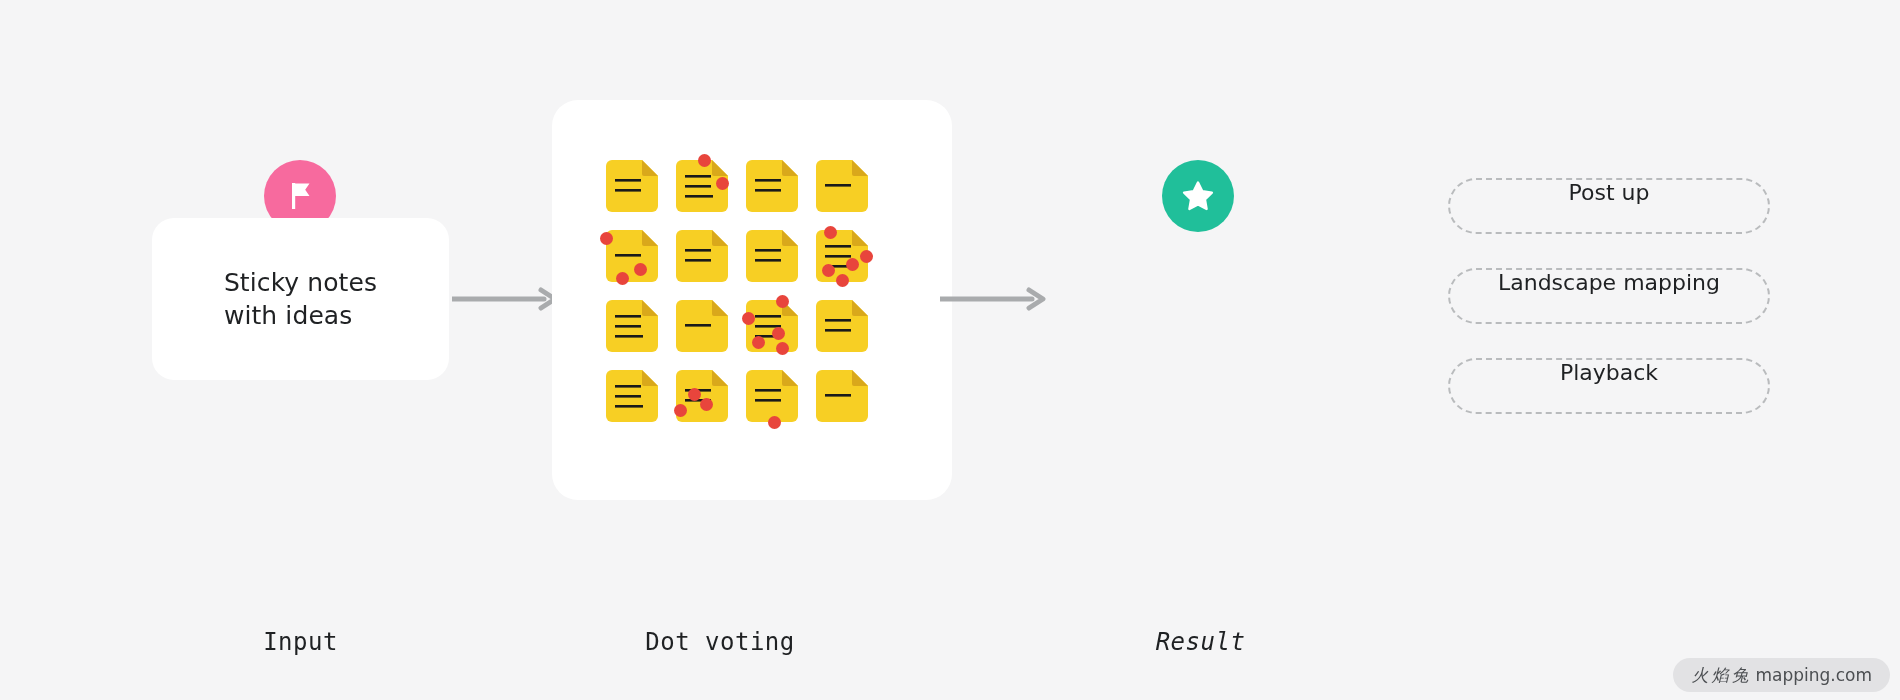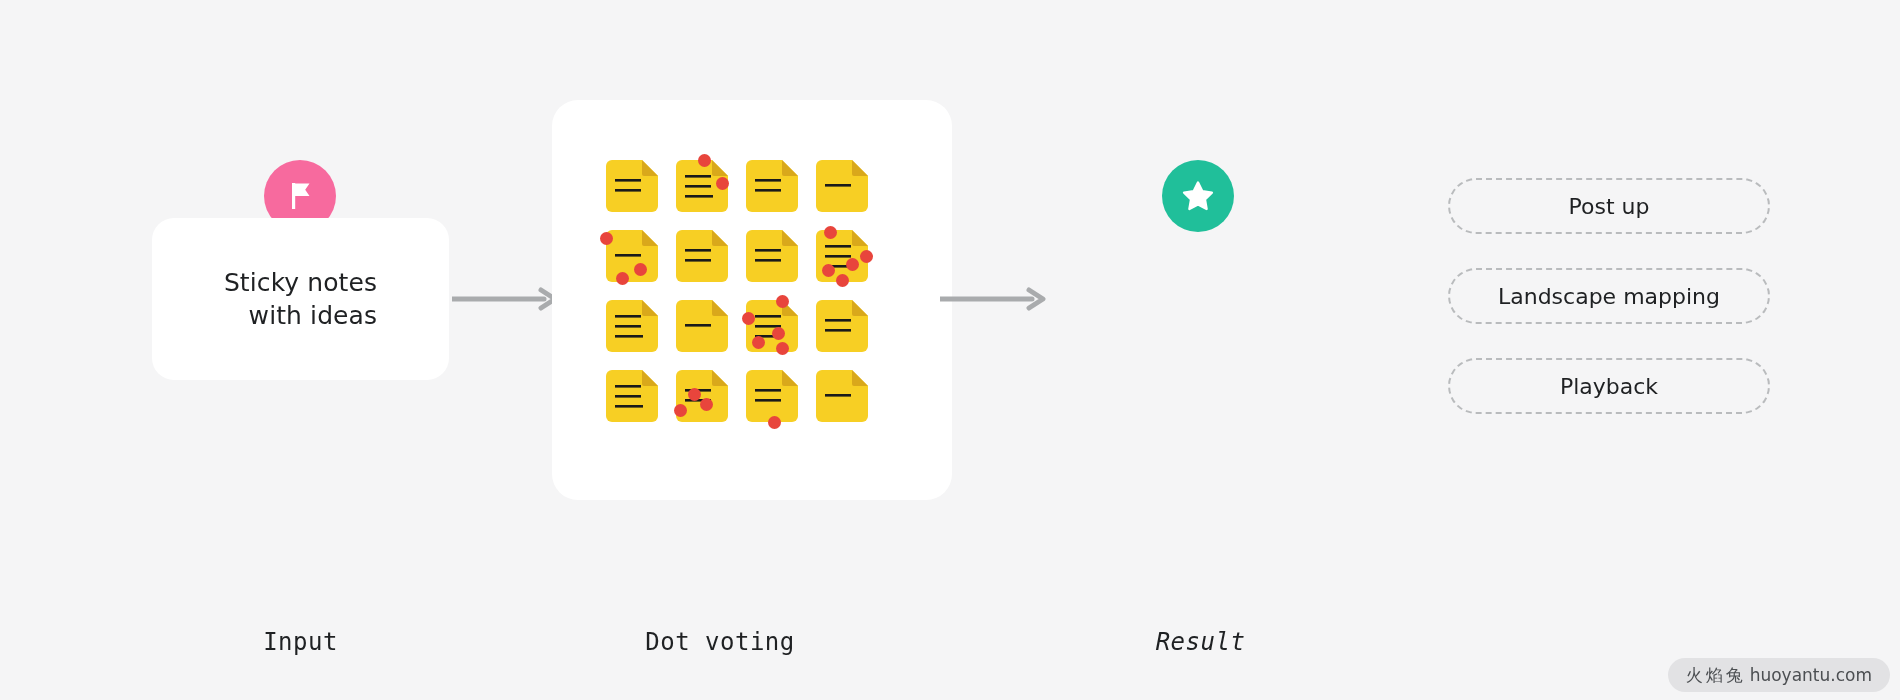--- a/index.html
+++ b/index.html
@@ -30,21 +30,21 @@
     background: #ffffff;
     border-radius: 22px;
     display: flex;
     align-items: center;
     justify-content: center;
   }
   .card-text {
     font-size: 25px;
     line-height: 1.33;
     color: #1f2123;
-    text-align: right;
+    text-align: left;
     white-space: pre-line;
     letter-spacing: .1px;
   }
 
   .badge {
     position: absolute;
     width: 72px;
     height: 72px;
     border-radius: 50%;
     display: flex;
@@ -131,21 +131,20 @@
     position: absolute;
     left: 1448px;
     top: 178px;
     width: 322px;
   }
   .pill {
     height: 56px;
     border: 2px dashed #b9bbbd;
     border-radius: 28px;
     display: flex;
-    align-items: center;
     justify-content: center;
     font-size: 22px;
     color: #1f2123;
     margin-bottom: 34px;
     background: transparent;
     box-sizing: border-box;
   }
   .pill:last-child { margin-bottom: 0; }
 
   
@@ -170,21 +169,21 @@
     bottom: 8px;
     height: 34px;
     padding: 0 18px;
     background: #e2e2e4;
     border-radius: 17px;
     display: flex;
     align-items: center;
     font-size: 17px;
     color: #4c4f52;
   }
-  .watermark .cjk { letter-spacing: 3px; margin-right: 4px; }
+  .watermark .cjk { letter-spacing: 3px; margin-right: 4px; font-style: italic; }
 </style>
 </head>
 <body>
 
 <div class="stage">
 
   <div class="badge badge-flag">
     <svg width="34" height="34" viewBox="0 0 34 34">
       <path d="M9 4 h3.2 v26 h-3.2 z" fill="#ffffff"></path>
       <path d="M12 4.6 H26.5 l-4.3 6.2 4.3 6.2 H12 z" fill="#ffffff"></path>
@@ -384,16 +383,16 @@
         <span>Landscape mapping</span>
       </div>
       <div class="pill">
         <span>Playback</span>
       </div>
     </div>
 
 
   <div class="watermark">
     <span class="cjk">火焰兔</span>
-    <span>huoyantu.com</span>
+    <span>mapping.com</span>
   </div>
 
 </div>
 
 </body></html>

